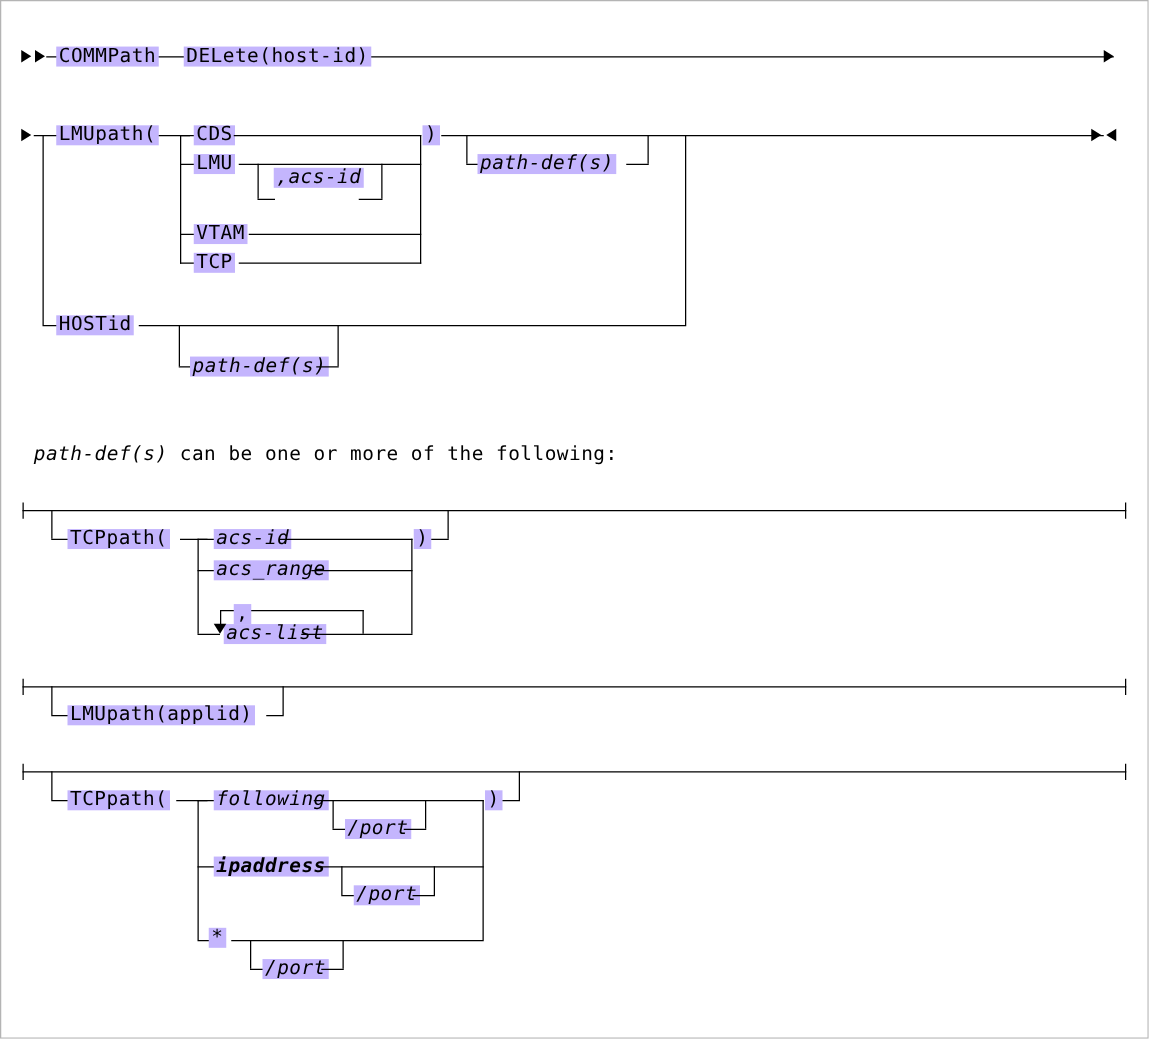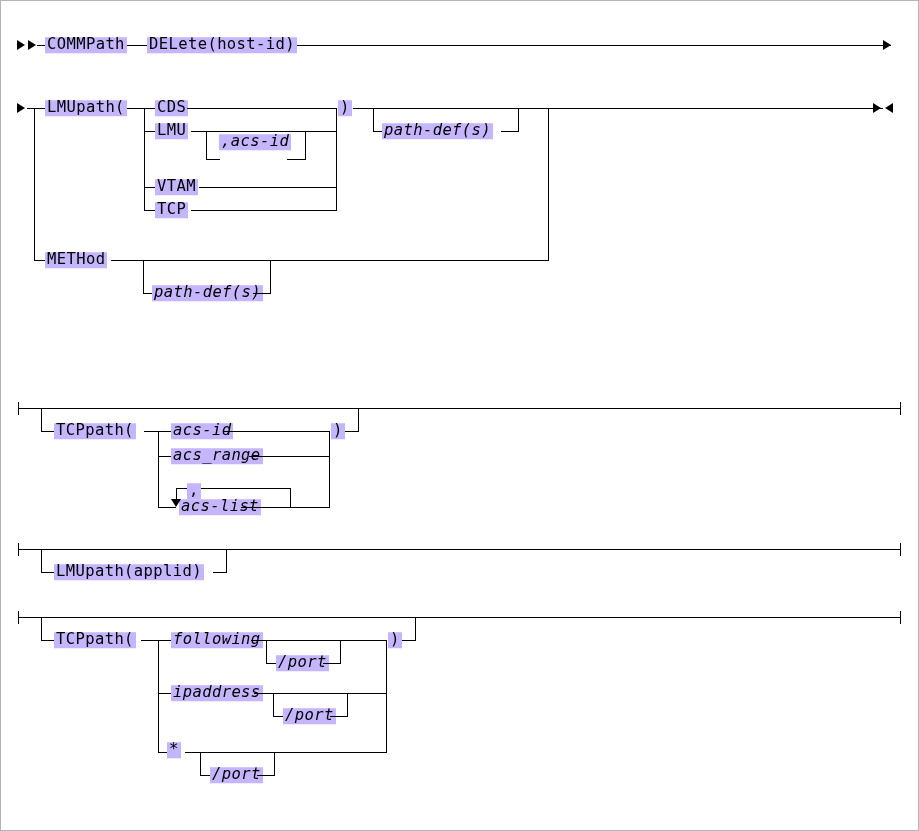--- a/index.html
+++ b/index.html
@@ -130,31 +130,32 @@
   <div class="h" style="left:352px; top:107px; width:530px;"></div>
   <div class="arrow-r" style="left:872px; top:107px;"></div>
   <div class="arrow-l" style="left:884px; top:107px;"></div>
 
   <div class="v" style="left:372px; top:107px; height:23px;"></div>
   <div class="h" style="left:372px; top:130px; width:10px;"></div>
   <span class="tok it" style="left:381px; top:130px;">path-def(s)</span>
   <div class="h" style="left:500px; top:130px; width:18px;"></div>
   <div class="v" style="left:517px; top:107px; height:23px;"></div>
 
-  <span class="tok" style="left:44px; top:259px;">METHod</span>
+  <span class="tok" style="left:44px; top:259px;">HOSTid</span>
   <div class="h" style="left:110px; top:259px; width:438px;"></div>
 
   <div class="v" style="left:547px; top:107px; height:152px;"></div>
 
   <div class="v" style="left:142px; top:259px; height:33px;"></div>
   <div class="h" style="left:142px; top:292px; width:10px;"></div>
   <span class="tok it" style="left:151px; top:292px;">path-def(s)</span>
   <div class="h" style="left:252px; top:292px; width:18px;"></div>
   <div class="v" style="left:269px; top:259px; height:33px;"></div>
 
+  <div class="prose" style="left:26px; top:363px;"><span class="it">path-def(s)</span><span> can be one or more of the following:</span></div>
 
   <div class="v" style="left:17px; top:401px; height:13px;"></div>
   <div class="h" style="left:17px; top:407px; width:883px;"></div>
   <div class="v" style="left:899px; top:401px; height:13px;"></div>
 
   <div class="v" style="left:40px; top:407px; height:23px;"></div>
   <div class="h" style="left:40px; top:430px; width:14px;"></div>
   <span class="tok" style="left:53px; top:430px;">TCPpath(</span>
   <div class="h" style="left:143px; top:430px; width:22px;"></div>
 
@@ -207,21 +208,21 @@
   <div class="h" style="left:157px; top:639px; width:14px;"></div>
   <span class="tok it" style="left:170px; top:639px;">following</span>
   <div class="h" style="left:250px; top:639px; width:136px;"></div>
   <div class="v" style="left:265px; top:639px; height:23px;"></div>
   <div class="h" style="left:265px; top:662px; width:11px;"></div>
   <span class="tok it" style="left:275px; top:662px;">/port</span>
   <div class="h" style="left:322px; top:662px; width:18px;"></div>
   <div class="v" style="left:339px; top:639px; height:23px;"></div>
 
   <div class="h" style="left:157px; top:692px; width:14px;"></div>
-  <span class="tok it" style="left:170px; top:692px;">ipaddress</span>
+  <span class="tok it" style="left:170px; top:692px;font-weight:bold;">ipaddress</span>
   <div class="h" style="left:253px; top:692px; width:133px;"></div>
   <div class="v" style="left:272px; top:692px; height:23px;"></div>
   <div class="h" style="left:272px; top:715px; width:11px;"></div>
   <span class="tok it" style="left:282px; top:715px;">/port</span>
   <div class="h" style="left:329px; top:715px; width:18px;"></div>
   <div class="v" style="left:346px; top:692px; height:23px;"></div>
 
   <div class="h" style="left:157px; top:751px; width:12px;"></div>
   <span class="tok" style="left:166px; top:749px;">*</span>
   <div class="h" style="left:184px; top:751px; width:202px;"></div>

